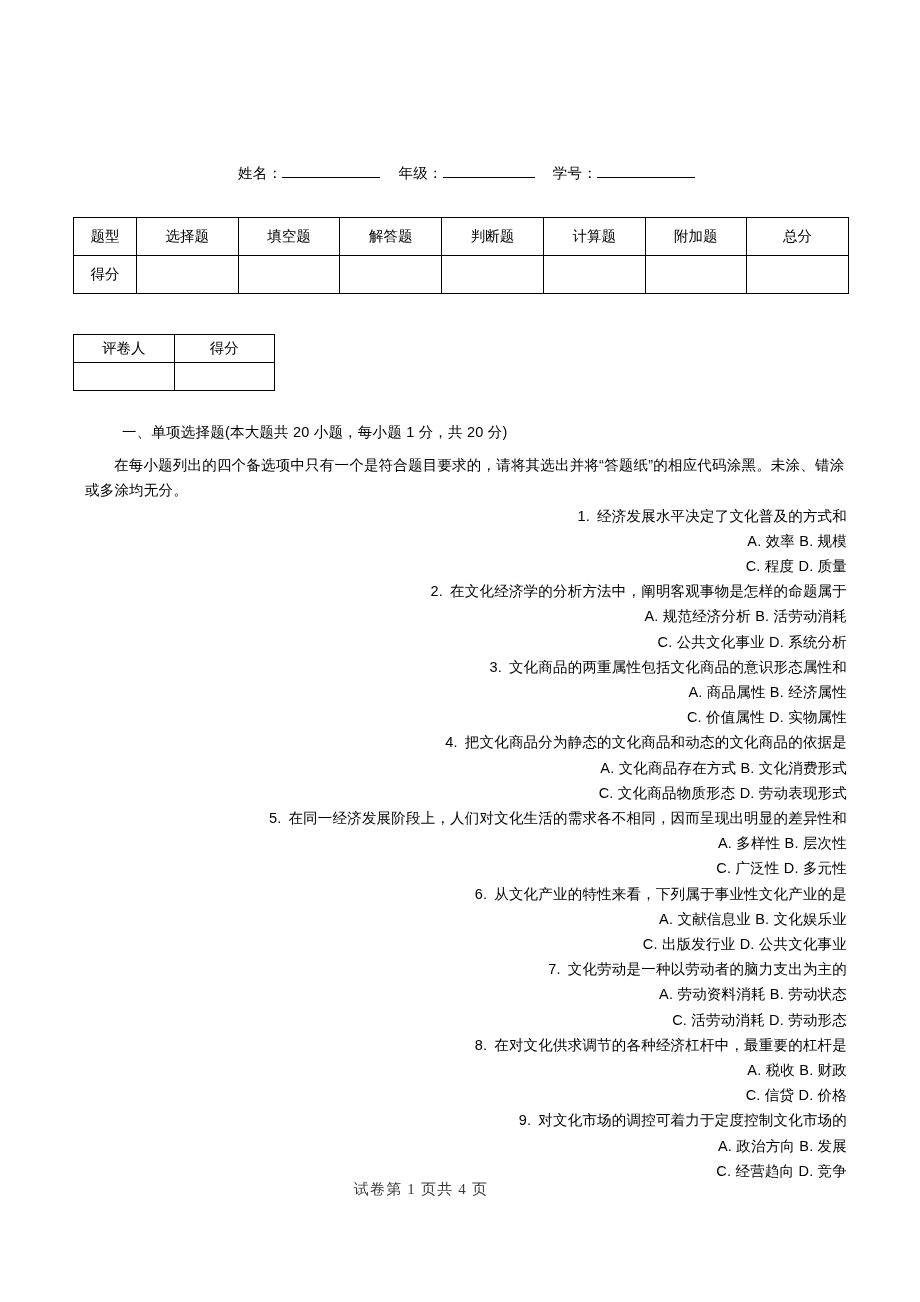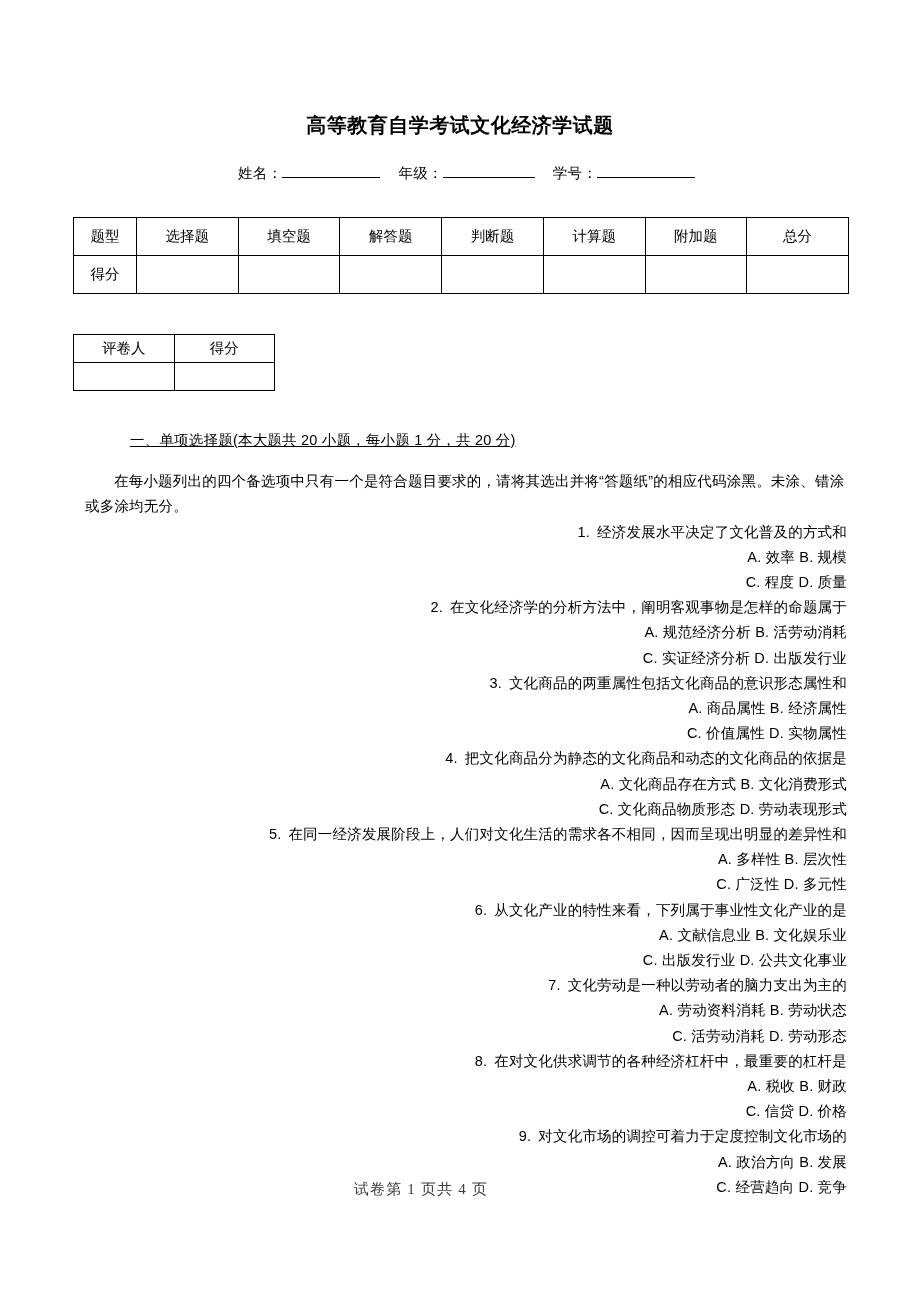--- a/index.html
+++ b/index.html
@@ -92,23 +92,22 @@
   .body-block {
     position: absolute;
     left: 85px;
     top: 412px;
     width: 762px;
     font-size: 14.5px;
     line-height: 25.2px;
     letter-spacing: 0.2px;
   }
   .para {
-    margin: 16px;
+    margin: 8px;
     text-indent: 29px;
-    text-decoration: underline;
   }
   .para-wrap {
     margin: 0;
     text-indent: 29px;
   }
   .qline {
     margin: 0;
     padding-left: 29px;
     white-space: nowrap;
     text-align: right;
@@ -126,21 +125,20 @@
     font-size: 15px;
     color: #3a3a3a;
     letter-spacing: 1.2px;
   }
 </style>
 </head>
 <body>
 
 <div class="page">
 
-  <div class="doc-title">高等教育自学考试文化经济学试题</div>
 
   <div class="identity-line">
     <span class="field">姓名：</span><span class="blank blank-w1"></span><span class="identity-gap"></span><span class="field">年级：</span><span class="blank blank-w2"></span><span class="identity-gap"></span><span class="field">学号：</span><span class="blank blank-w3"></span>
   </div>
 
   <table class="grid" id="score-table">
     <tbody>
       <tr>
         <td class="c-first">题型</td>
         <td>选择题</td>
@@ -181,21 +179,21 @@
 
     <p class="para">一、单项选择题(本大题共 20 小题，每小题 1 分，共 20 分)</p>
     <p class="para-wrap">在每小题列出的四个备选项中只有一个是符合题目要求的，请将其选出并将“答题纸”的相应代码涂黑。未涂、错涂或多涂均无分。</p>
 
     <p class="qline"><span>1.</span><span class="opt-gap"></span><span>经济发展水平决定了文化普及的方式和</span></p>
     <p class="qline">A. 效率  B. 规模</p>
     <p class="qline">C. 程度  D. 质量</p>
 
     <p class="qline"><span>2.</span><span class="opt-gap"></span><span>在文化经济学的分析方法中，阐明客观事物是怎样的命题属于</span></p>
     <p class="qline">A. 规范经济分析  B. 活劳动消耗</p>
-    <p class="qline">C. 实证经济分析  D. 出版发行业</p>
+    <p class="qline">C. 公共文化事业  D. 系统分析</p>
 
     <p class="qline"><span>3.</span><span class="opt-gap"></span><span>文化商品的两重属性包括文化商品的意识形态属性和</span></p>
     <p class="qline">A. 商品属性  B. 经济属性</p>
     <p class="qline">C. 价值属性  D. 实物属性</p>
 
     <p class="qline"><span>4.</span><span class="opt-gap"></span><span>把文化商品分为静态的文化商品和动态的文化商品的依据是</span></p>
     <p class="qline">A. 文化商品存在方式  B. 文化消费形式</p>
     <p class="qline">C. 文化商品物质形态  D. 劳动表现形式</p>
 
     <p class="qline"><span>5.</span><span class="opt-gap"></span><span>在同一经济发展阶段上，人们对文化生活的需求各不相同，因而呈现出明显的差异性和</span></p>

